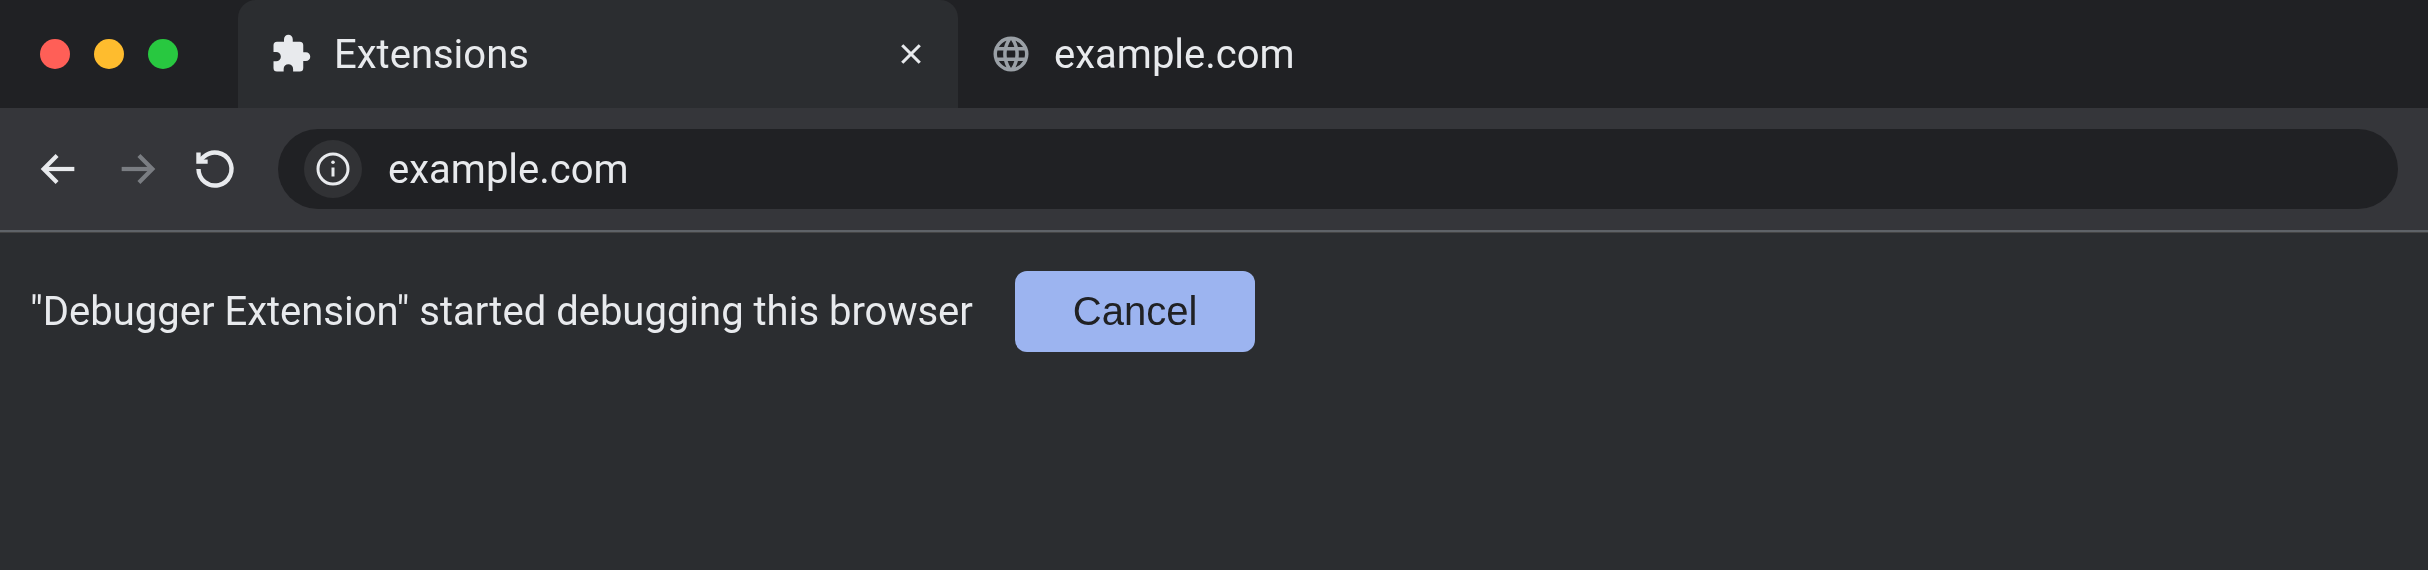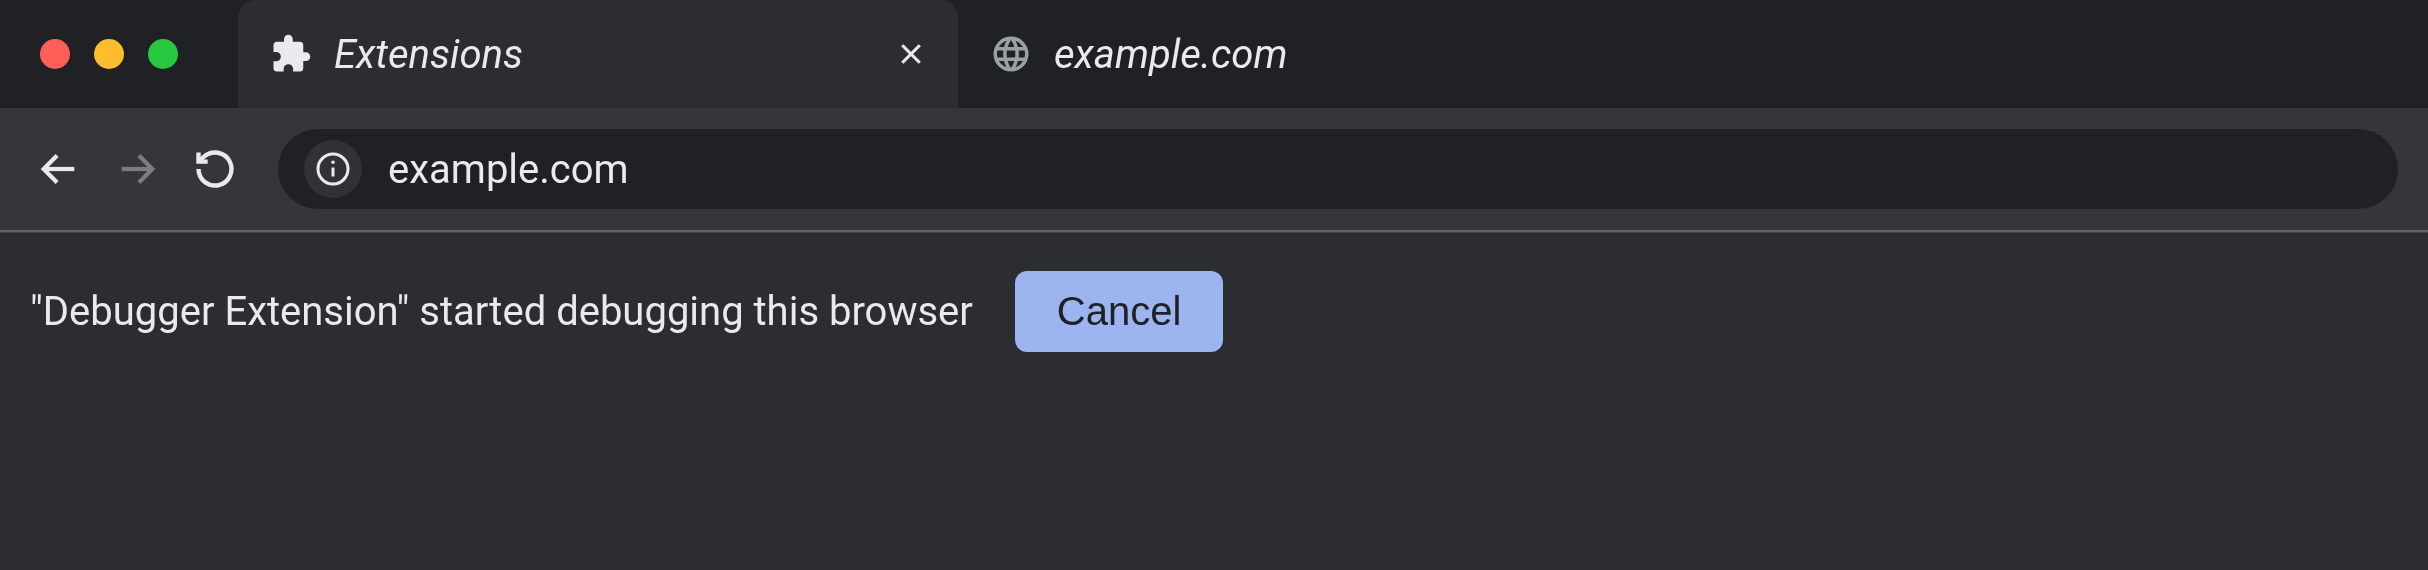--- a/index.html
+++ b/index.html
@@ -32,21 +32,20 @@
     .tl-min { background: #febc2e; }
     .tl-max { background: #28c840; }
 
     .tab {
       height: 100%;
       display: flex;
       align-items: center;
       padding: 0 32px;
       gap: 22px;
       position: relative;
-      font-style: italic;
     }
     .tab.inactive {
       background: #2b2d30;
       border-radius: 18px 18px 0 0;
       width: 720px;
     }
     .tab.active {
       width: 720px;
     }
     .tab-title {
@@ -119,21 +118,21 @@
     }
     .infobar-msg {
       color: #e8eaed;
       font-size: 40px;
     }
     .cancel-btn {
       background: #9cb4f0;
       color: #202124;
       font-size: 40px;
       font-weight: 500;
-      padding: 18px 42px;
+      padding: 18px 58px;
       border-radius: 12px;
       border: none;
       cursor: pointer;
     }
   </style>
 </head>
 <body>
 
 <div class="tab-bar">
   <div class="traffic-lights">

